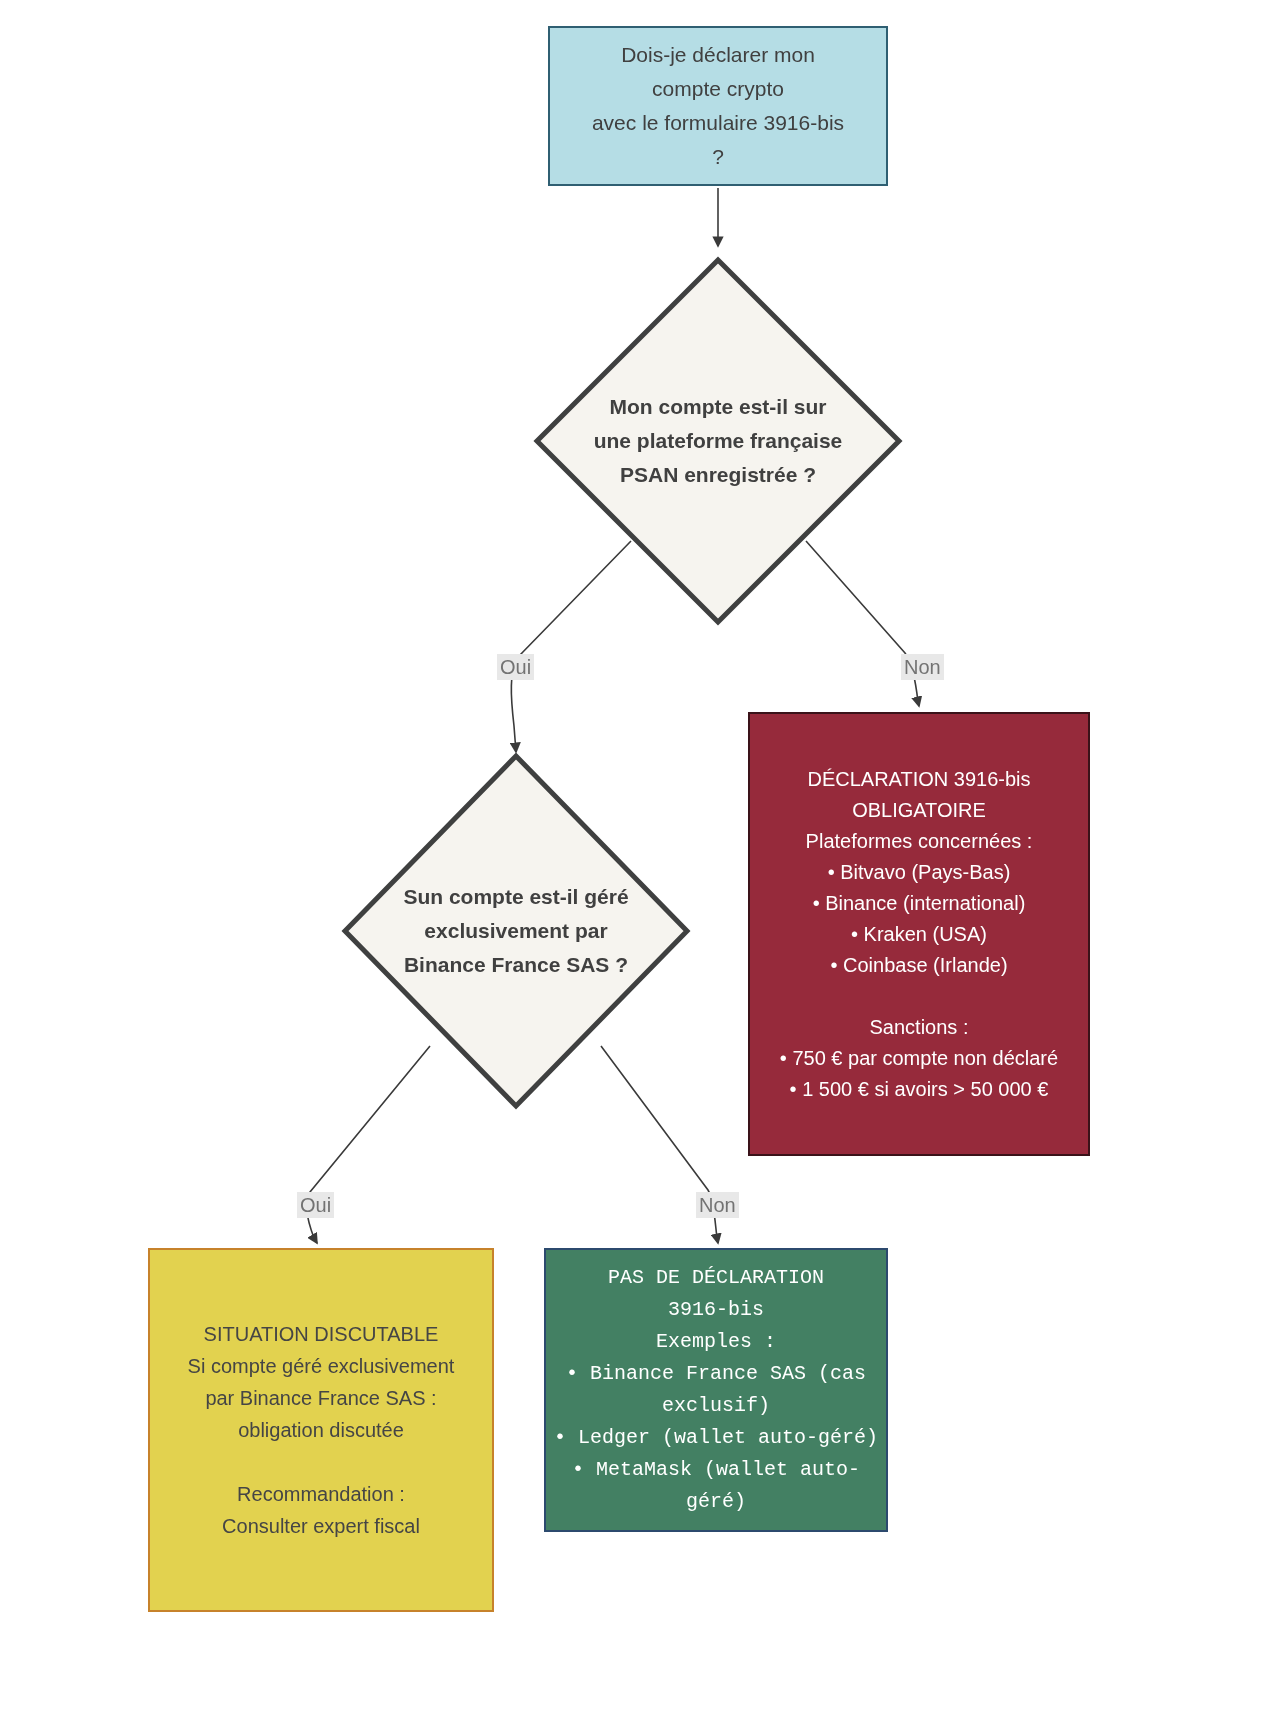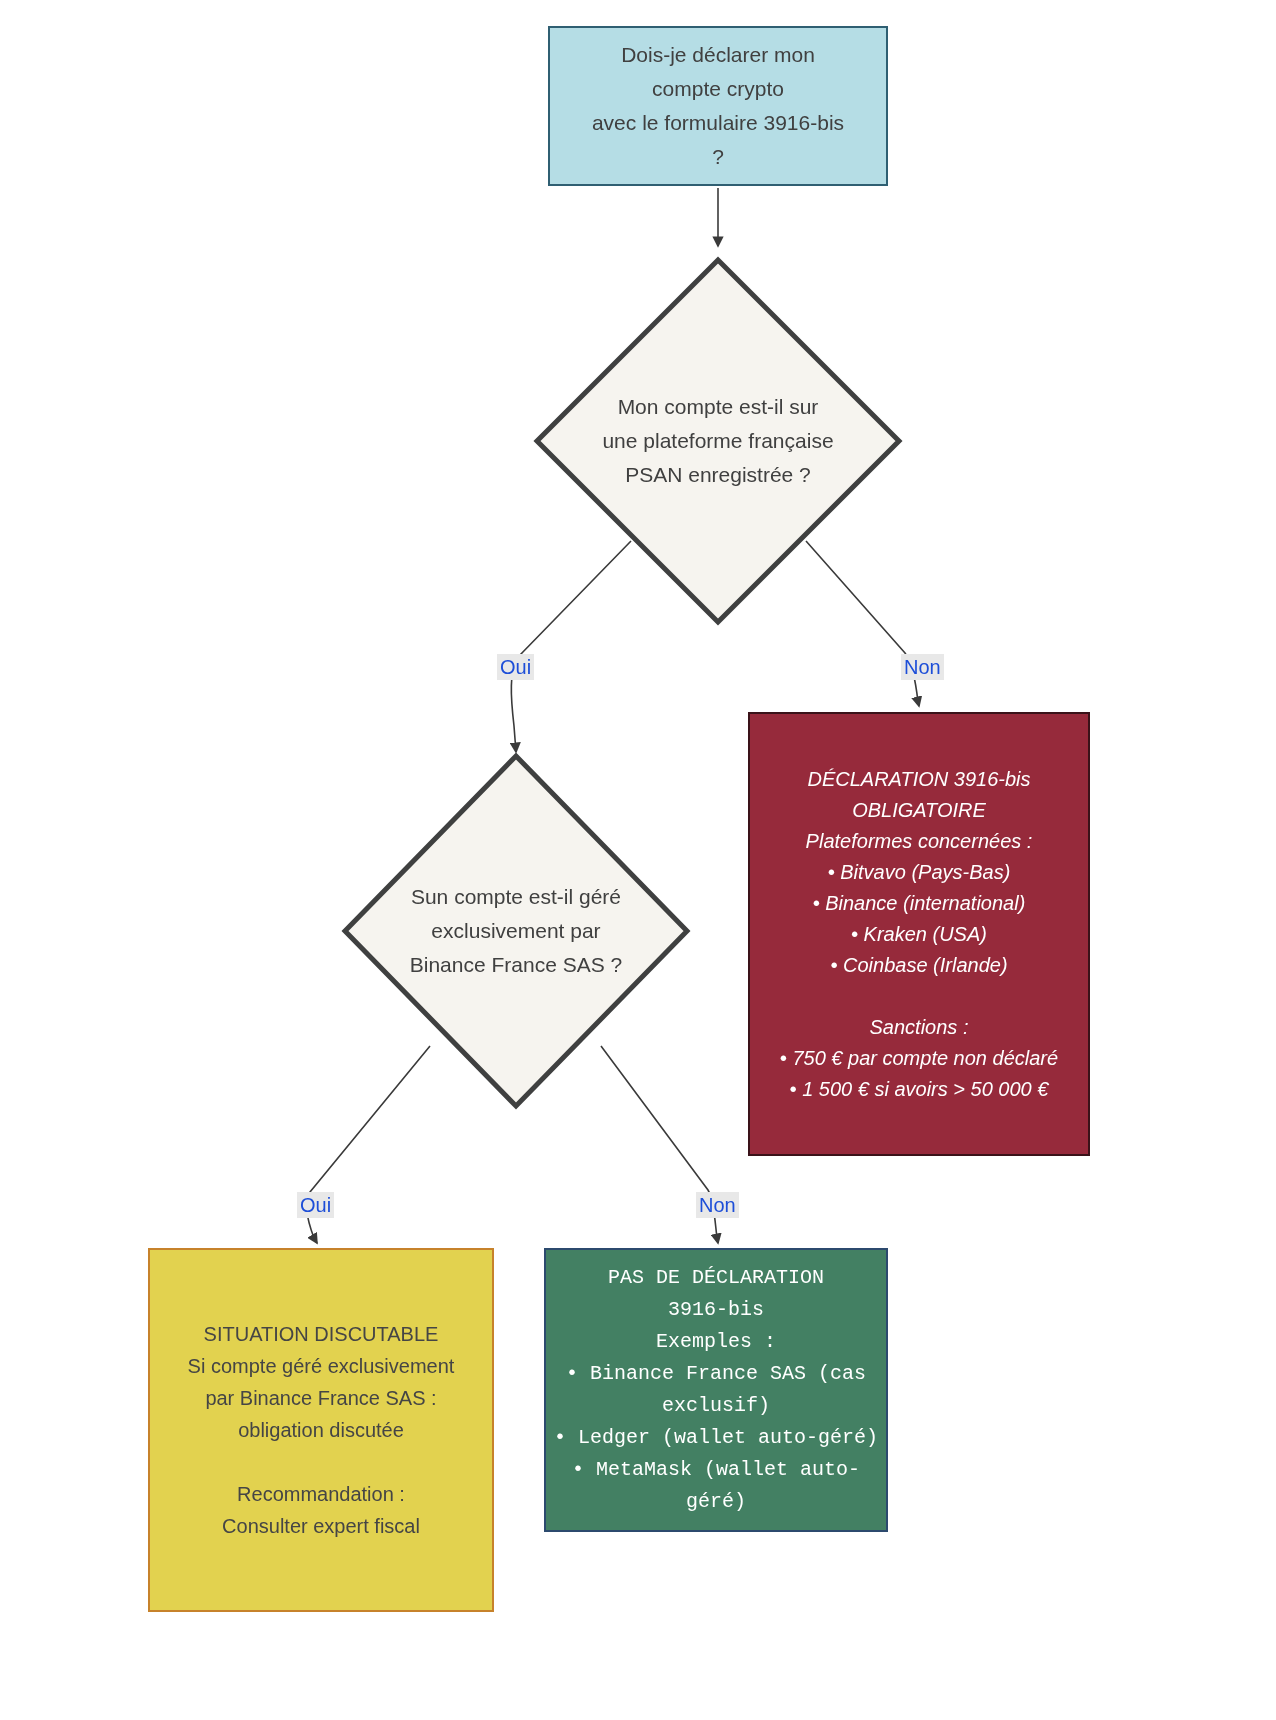--- a/index.html
+++ b/index.html
@@ -72,20 +72,21 @@
     width: 100%;
     height: 100%;
     display: flex;
     align-items: center;
     justify-content: center;
     text-align: center;
     color: #404040;
     font-size: 21px;
     line-height: 34px;
     white-space: pre-line;
+    font-weight: bold;
   }
   #decision-psan {
     left: 533px;
     top: 256px;
     width: 370px;
     height: 370px;
   }
   #decision-binance {
     left: 341px;
     top: 752px;
@@ -97,21 +98,20 @@
   .box-red {
     left: 748px;
     top: 712px;
     width: 342px;
     height: 444px;
     background: #962a3b;
     border: 2px solid #3a1219;
     color: #ffffff;
     font-size: 20px;
     line-height: 31px;
-    font-style: italic;
   }
   .box-yellow {
     left: 148px;
     top: 1248px;
     width: 346px;
     height: 364px;
     background: #e2d24f;
     border: 2px solid #c7822b;
     color: #454545;
     font-size: 20px;
@@ -127,21 +127,21 @@
     color: #ffffff;
     font-size: 20px;
     line-height: 32px;
     font-family: Liberation Mono, monospace;
   }
 
   
   .edge-label {
     position: absolute;
     background: #e8e8e8;
-    color: #1d4ed8;
+    color: #737373;
     font-size: 20px;
     line-height: 24px;
     padding: 1px 3px;
     white-space: nowrap;
   }
   #label-psan-oui  { left: 497px; top: 654px; }
   #label-psan-non  { left: 901px; top: 654px; }
   #label-bin-oui   { left: 297px; top: 1192px; }
   #label-bin-non   { left: 696px; top: 1192px; }
 </style>

